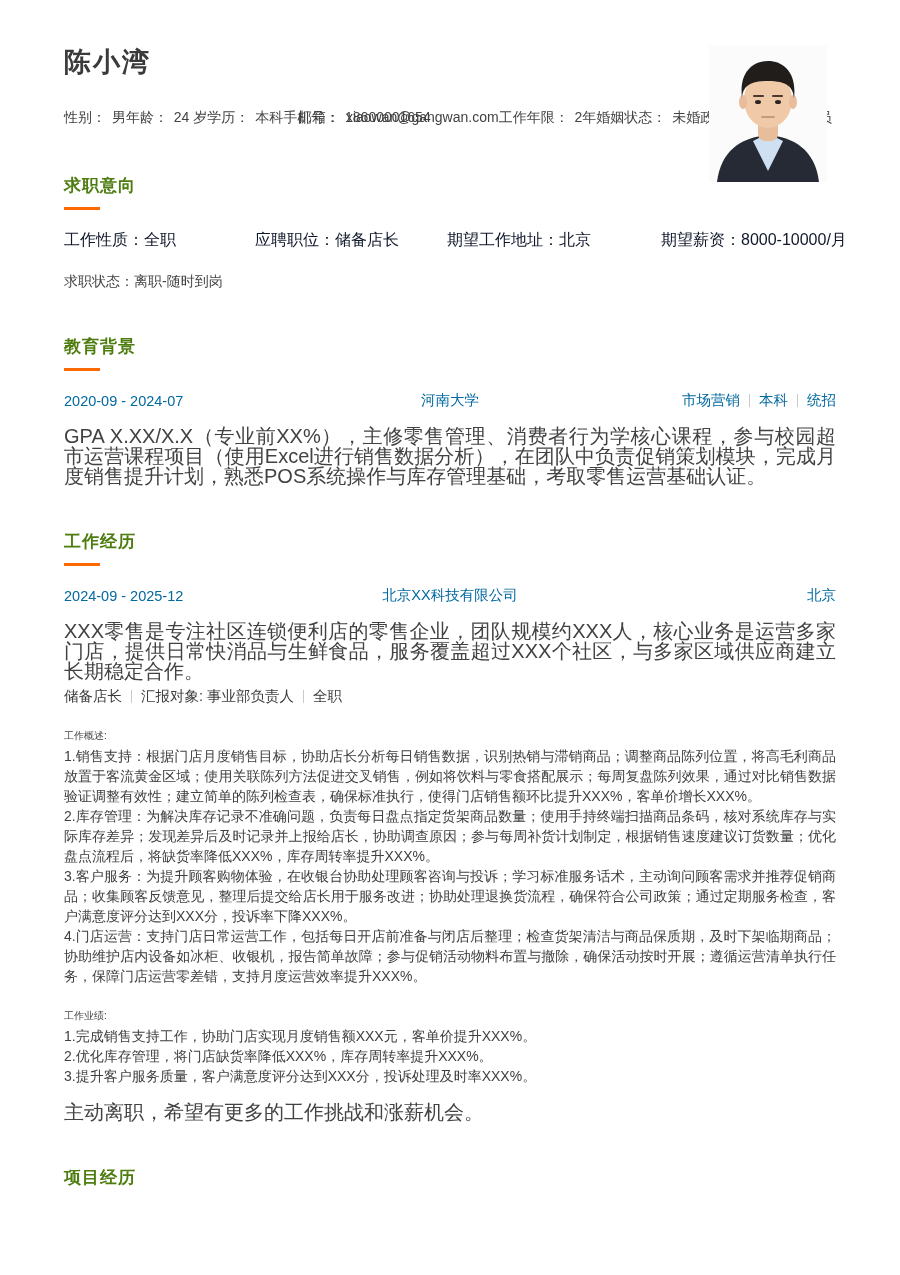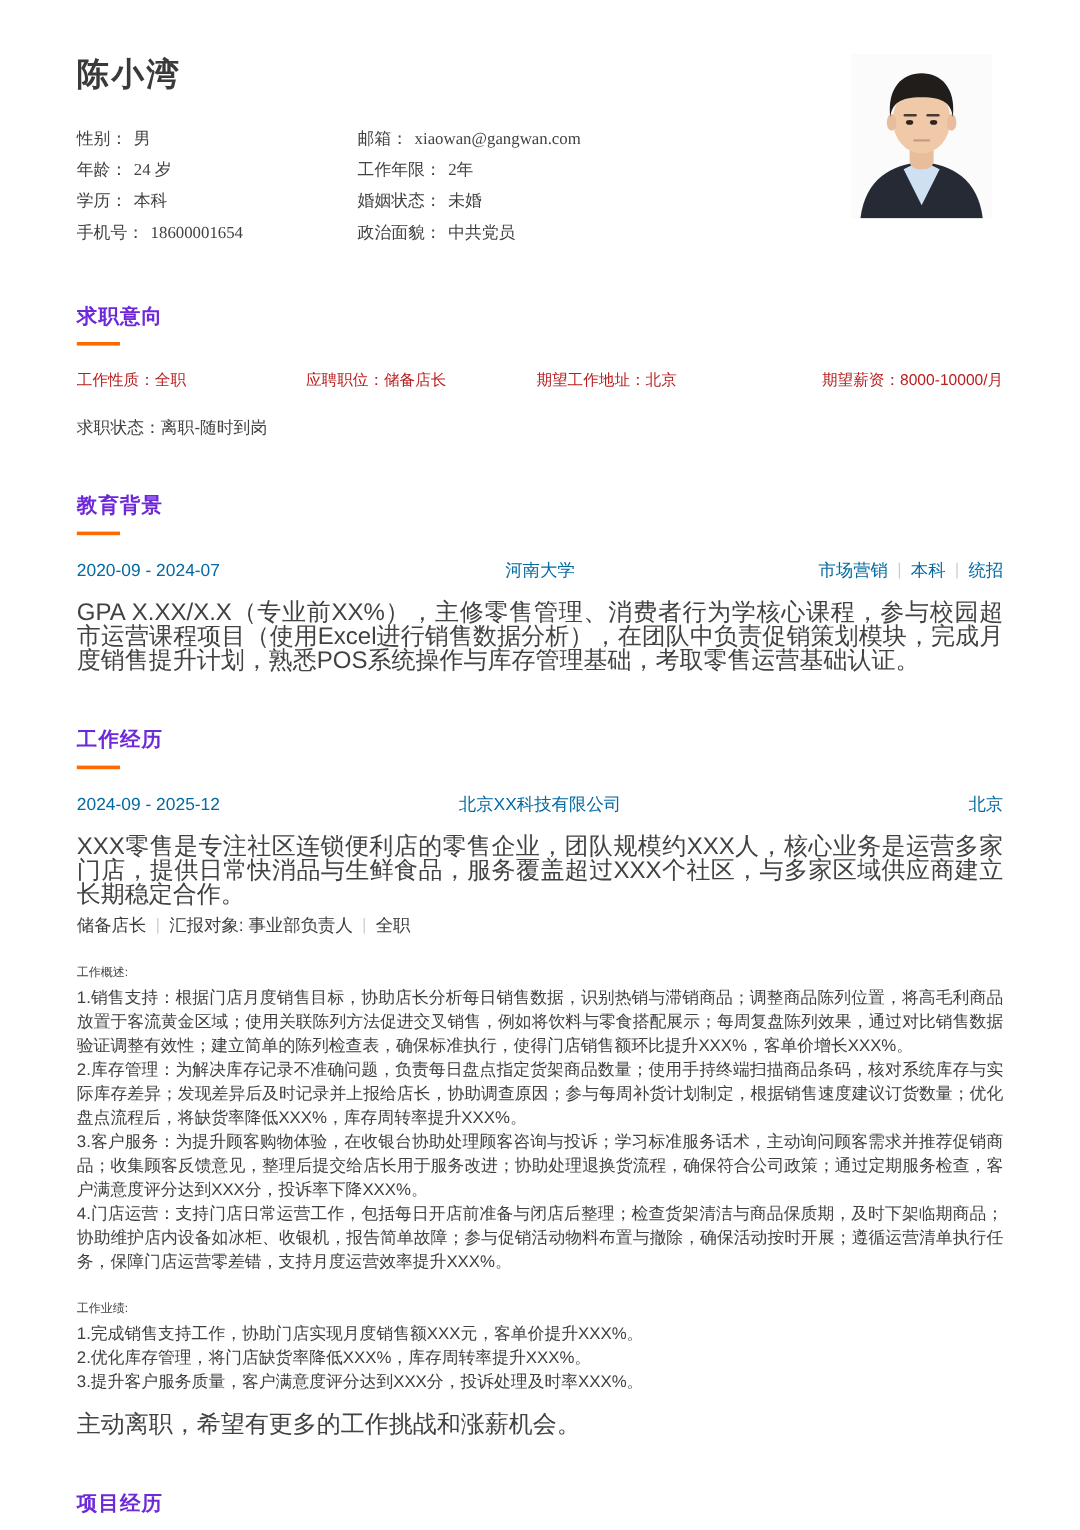--- a/index.html
+++ b/index.html
@@ -6,47 +6,47 @@
   body{
     width:900px;height:1275px;overflow:hidden;
     font-family:"Liberation Sans","DejaVu Sans",sans-serif;
     color:#424242;-webkit-font-smoothing:antialiased;
   }
   .page{position:relative;width:900px;height:1275px;box-sizing:border-box;padding:44px 64px 0;}
 
   
   .name{font-size:27px;font-weight:700;color:#3a3a3a;margin:0 0 24px;letter-spacing:2px;}
   .info-wrap{display:flex;}
-  .info-col{display:flex;flex-direction:column;font-family:Liberation Serif, serif;}
+  .info-col{display:flex;flex-direction:row;}
   .info-col.left{width:234px;}
   .info-row{height:26px;line-height:26px;font-size:14px;white-space:nowrap;}
   .info-row .lbl{color:#424242;}
   .info-row .val{color:#424242;margin-left:2px;}
   .photo{position:absolute;top:45px;right:73px;width:118px;height:137px;overflow:hidden;background:#fdfdfd;}
   .photo svg{display:block;}
 
   
   .section{margin-top:44px;}
-  .sec-title{font-size:17px;font-weight:700;color:#6d28d9;letter-spacing:1px;}
+  .sec-title{font-size:17px;font-weight:700;color:#4d7c0f;letter-spacing:1px;}
   .accent-bar{width:36px;height:3px;margin-top:10px;}
   .sec-body{margin-top:20px;}
 
   
   .meta-row{display:grid;grid-template-columns:1fr auto 1fr;align-items:center;font-size:14.5px;color:#0369a1;}
   .meta-row .mid{text-align:center;}
   .meta-row .right{text-align:right;}
 
   .vbar{display:inline-block;width:1px;height:13px;background:#c9c9c9;margin:0 9px;vertical-align:-2px;}
 
   .para{font-size:20px;line-height:20px;color:#424242;text-align:justify;margin:16px 0 0;}
   .block-title{font-size:10px;line-height:20px;margin:20px 0 0;color:#424242;}
   .line-list p{font-size:14px;line-height:20px;margin:0;color:#404040;text-align:justify;}
 
   
-  .intent-grid{display:grid;grid-template-columns:191px 192px 214px 1fr;font-size:13px;color:#b91c1c;}
+  .intent-grid{display:grid;grid-template-columns:191px 192px 214px 1fr;font-size:16px;color:#0f172a;}
   .intent-grid .cell{white-space:nowrap;}
   .intent-grid .cell:last-child{text-align:right;}
   .intent-status{margin-top:22px;font-size:14px;white-space:nowrap;}
 
   
   .pos-row{margin-top:6px;font-size:14.5px;color:#3d3d3d;white-space:nowrap;}
   .gap-top{margin-top:20px;}
 </style>
 </head>
 <body>

